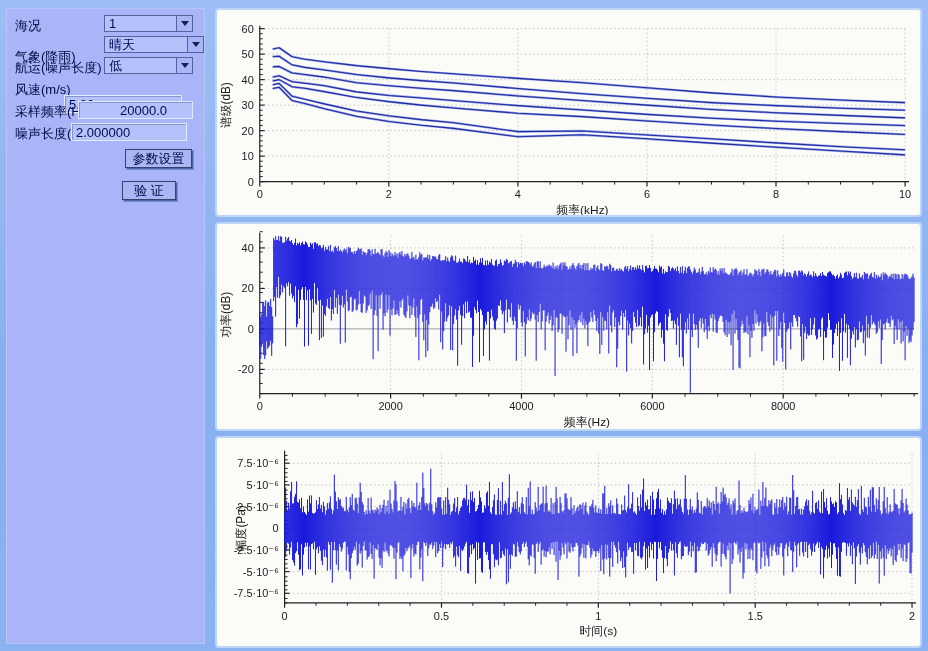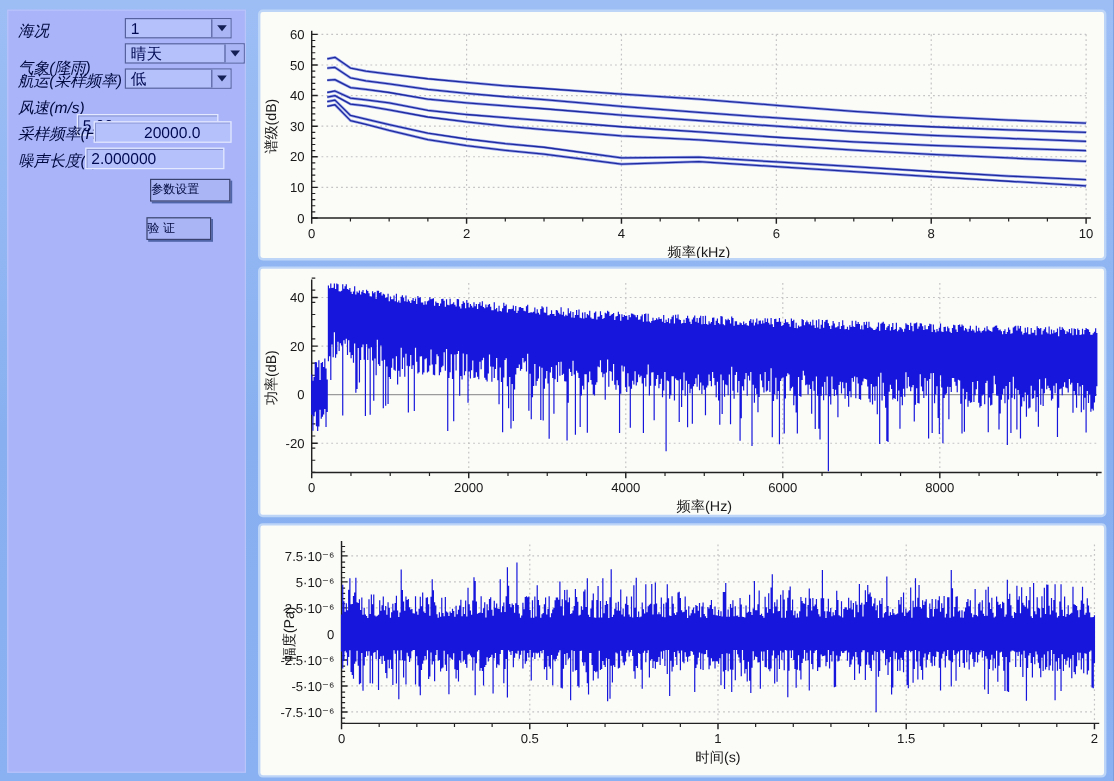--- a/index.html
+++ b/index.html
@@ -3,35 +3,35 @@
 <meta charset="utf-8">
 <style>
   html,body{margin:0;padding:0;background:#6f96d8;}
   *{box-sizing:border-box;}
   .app{position:relative;width:928px;height:651px;overflow:hidden;
        background:linear-gradient(180deg,#9dbef5 0%,#88b0f0 55%,#8ab1f1 100%);
        font-family:"Liberation Sans","DejaVu Sans",sans-serif;}
   
   .panel{position:absolute;left:6px;top:8px;width:199px;height:636px;
          background:#a9b5f8;border:1px solid #b9c4fa;}
-  .panel .lbl{position:absolute;font-size:13px;color:#00093f;white-space:nowrap;font-style:italic;}
+  .panel .lbl{position:absolute;font-size:13px;color:#00093f;white-space:nowrap;}
   .field{position:absolute;height:18px;background:#b5c1fb;border:1px solid #e4e9ff;
          box-shadow:inset 1px 1px 0 #8894d2;color:#000a52;font-size:13px;
          font-family:inherit;padding:0 4px;line-height:16px;}
   input.field{outline:none;}
   .combo{position:absolute;height:17px;background:#b5c1fb;border:1px solid #55629f;
          display:flex;align-items:stretch;}
   .combo-text{flex:1;font-size:13px;color:#000a52;padding:1px 4px;line-height:14px;overflow:hidden;}
   .combo-btn{width:16px;background:#a9b5f4;border-left:1px solid #55629f;
              display:flex;align-items:center;justify-content:center;cursor:pointer;}
   .tri{width:0;height:0;border-left:4px solid transparent;border-right:4px solid transparent;
        border-top:5px solid #141f55;}
   .pbtn{position:absolute;height:19px;background:#a9b5f4;border:1px solid #39426e;
-        box-shadow:1.5px 1.5px 0 #5064a8;color:#00093f;font-size:10px;
-        font-family:inherit;line-height:16px;text-align:left;padding:0;cursor:pointer;}
+        box-shadow:1.5px 1.5px 0 #5064a8;color:#00093f;font-size:13px;
+        font-family:inherit;line-height:16px;text-align:center;padding:0;cursor:pointer;}
   
   .card{position:absolute;left:215px;width:707px;background:#fbfbf8;
         border:2px solid #bdd5f7;border-radius:4px;}
   .card svg{display:block;font-family:"Liberation Sans","DejaVu Sans",sans-serif;}
 </style>
 </head>
 <body>
 
 <div class="app">
 
@@ -46,21 +46,21 @@
     </div>
 
     <span class="lbl" style="left:8px;top:39px">气象(降雨)</span>
     <div class="combo" style="left:97px;top:27px;width:100px">
       <span class="combo-text">晴天</span>
       <span class="combo-btn">
           <i class="tri"></i>
         </span>
     </div>
 
-    <span class="lbl" style="left:8px;top:50px">航运(采样频率)</span>
+    <span class="lbl" style="left:8px;top:50px">航运(噪声长度)</span>
     <div class="combo" style="left:97px;top:48px;width:89px">
       <span class="combo-text">低</span>
       <span class="combo-btn">
           <i class="tri"></i>
         </span>
     </div>
 
     <span class="lbl" style="left:8px;top:72px">风速(m/s)</span>
     <input class="field" style="left: 57px; top: 70px; width: 118px; margin-top: 16px;" value="5.00">
 

